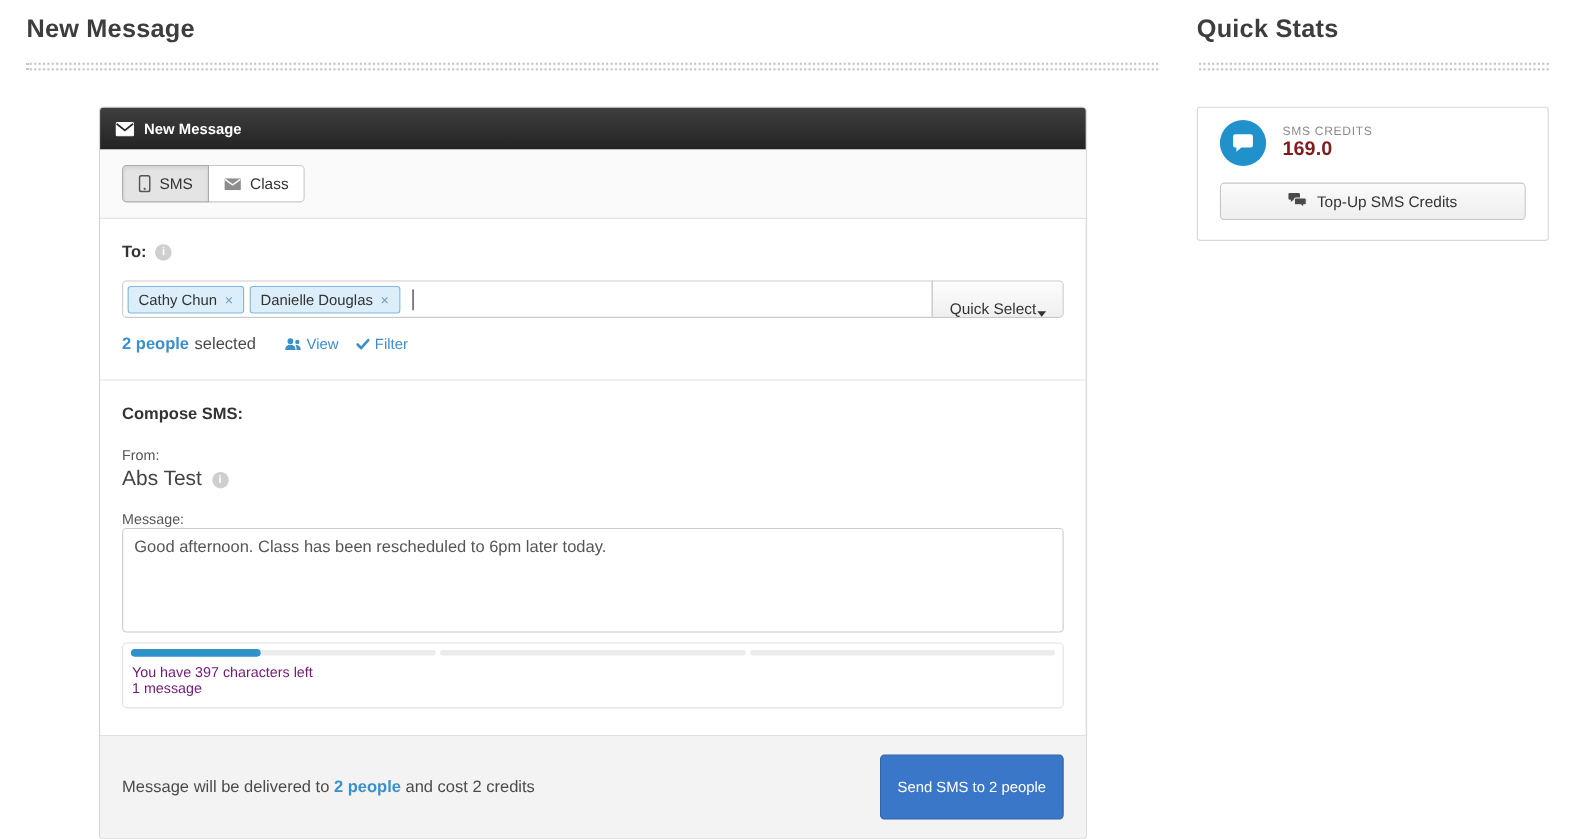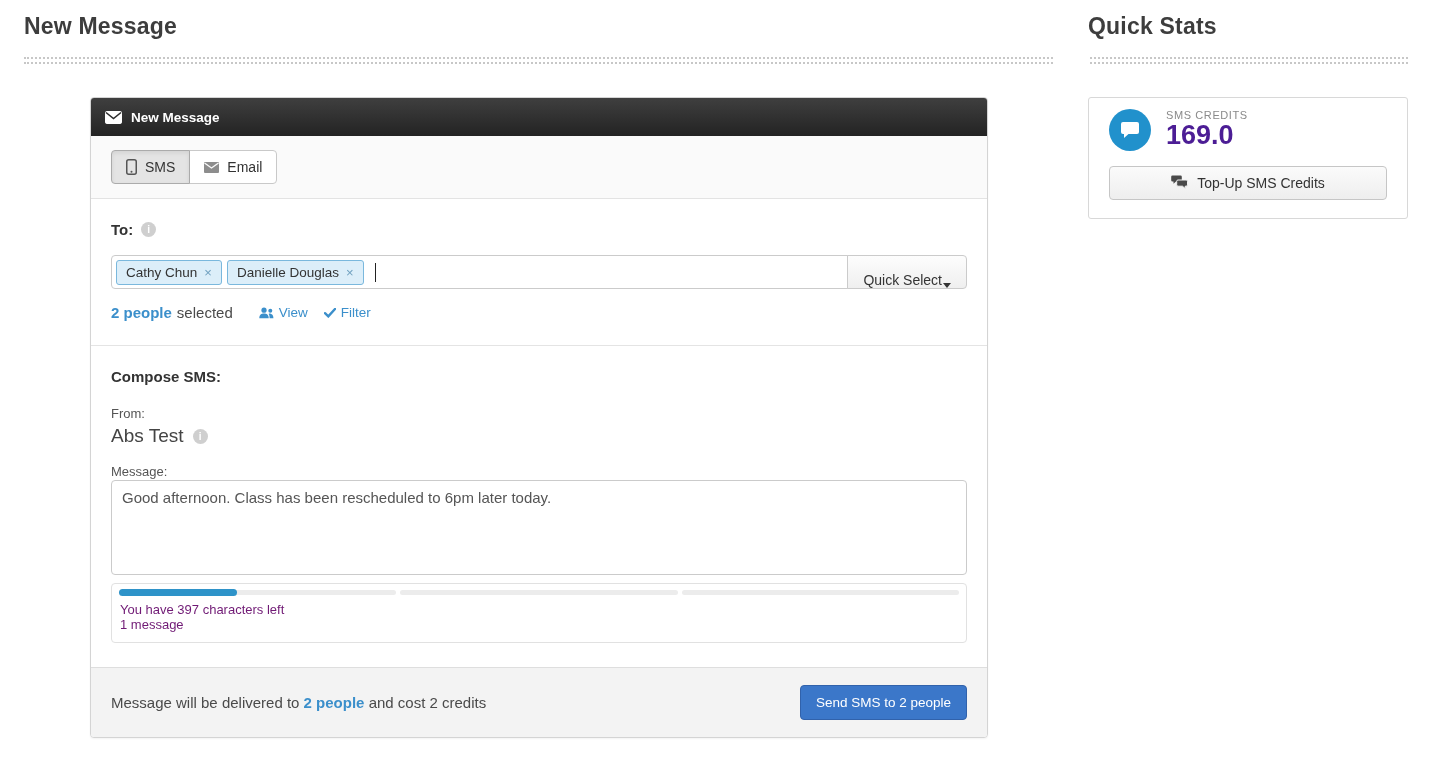--- a/index.html
+++ b/index.html
@@ -67,30 +67,30 @@
   .track-segment { flex:1; background:#ececec; border-radius:3px; }
   .progress-fill { position:absolute; left:0; top:-1px; height:7px; width:14%;
     background:#2e93c9; border-radius:4px; }
   .stats-row { display:flex; justify-content:space-between; padding:7px 8px 10px; font-size:13px; color:#701a75;flex-direction:column; }
 
   .panel-footer { background:#f3f3f3; border-top:1px solid #dedede; border-radius:0 0 3px 3px;
     padding:17px 20px; display:flex; justify-content:space-between; align-items:center; }
   .delivery-text { font-size:15px; color:#4a4a4a; }
   .delivery-people { color:#3b8fcb; font-weight:bold; }
   .send-btn { background:#3b77c9; border:1px solid #3162ab; border-radius:4px; color:#fff;
-    font-size:13.5px; padding:9px 15px; cursor:pointer; font-family:"Liberation Sans", sans-serif; }
+    font-size:13.5px; padding:21px 15px; cursor:pointer; font-family:"Liberation Sans", sans-serif; }
 
   
   .stats-card { position:absolute; left:1088px; top:97px; width:320px; background:#fff;
     border:1px solid #d8d8d8; border-radius:3px; padding:11px 20px 18px; }
   .credits-row { display:flex; align-items:center; gap:15px; }
   .credits-icon-circle { width:42px; height:42px; border-radius:50%; background:#2191cc;
     display:flex; align-items:center; justify-content:center; flex:0 0 42px; }
   .credits-label { font-size:11px; color:#8a8a8a; letter-spacing:.6px; }
-  .credits-value { font-size:27px; font-weight:bold; color:#4c1d95; line-height:1.1; }
+  .credits-value { font-size:18px; font-weight:bold; color:#7f1d1d; line-height:1.1; }
   .topup-btn { margin-top:15px; width:100%; display:flex; align-items:flex-start; justify-content:center; gap:9px;
     background:linear-gradient(#fbfbfb,#eeeeee); border:1px solid #c6c6c6; border-radius:4px;
     padding:8px 0; font-size:14px; color:#333; cursor:pointer; font-family:"Liberation Sans", sans-serif; }
 </style>
 </head>
 <body>
 
 <div class="stage">
 
   <h1 class="section-title title-left">New Message</h1>
@@ -122,21 +122,21 @@
           </span>
           <span>SMS</span>
         </button>
         <button class="tab-btn last">
           <span style="display:inline-flex;">
             <svg width="15" height="11" viewBox="0 0 15 11">
                 <rect x="0" y="0" width="15" height="11" rx="1" fill="#8d8d8d"></rect>
                 <path d="M0.5 1 L7.5 6 L14.5 1" stroke="#fafafa" stroke-width="1.4" fill="none"></path>
               </svg>
           </span>
-          <span>Email</span>
+          <span>Class</span>
         </button>
       </div>
     </div>
 
     <div class="to-section">
       <span class="field-label">
         <span>To:</span>
         <span class="info-icon">i</span>
       </span>
 

